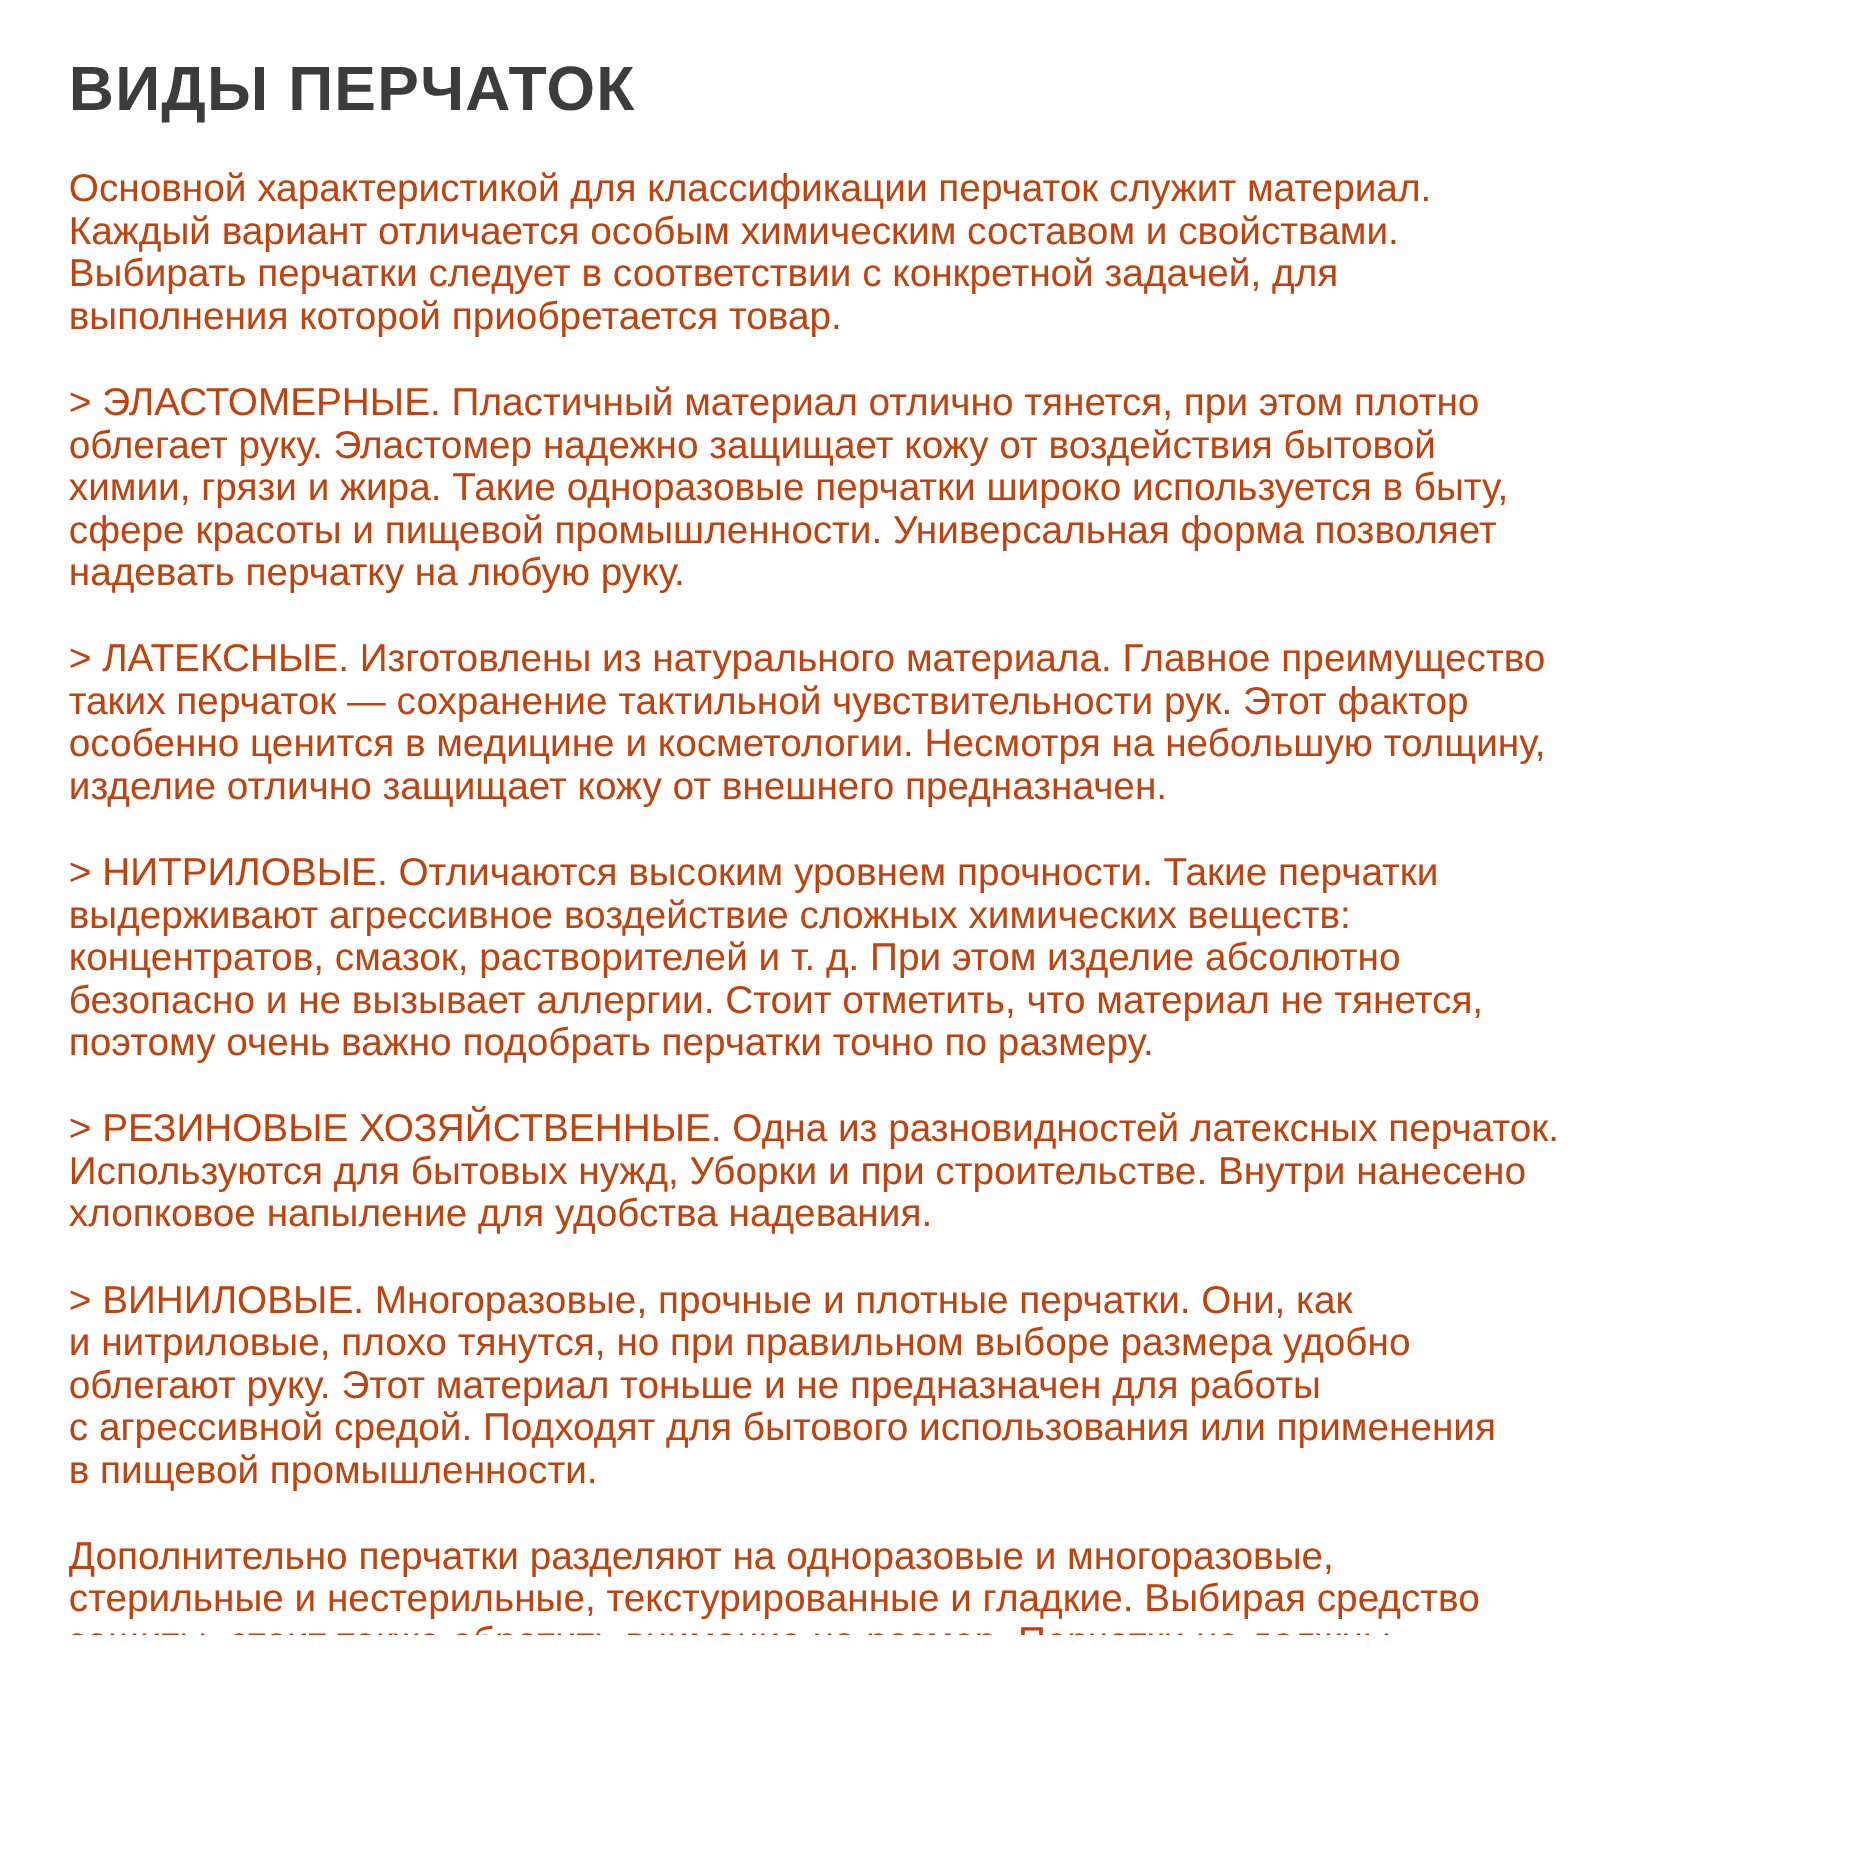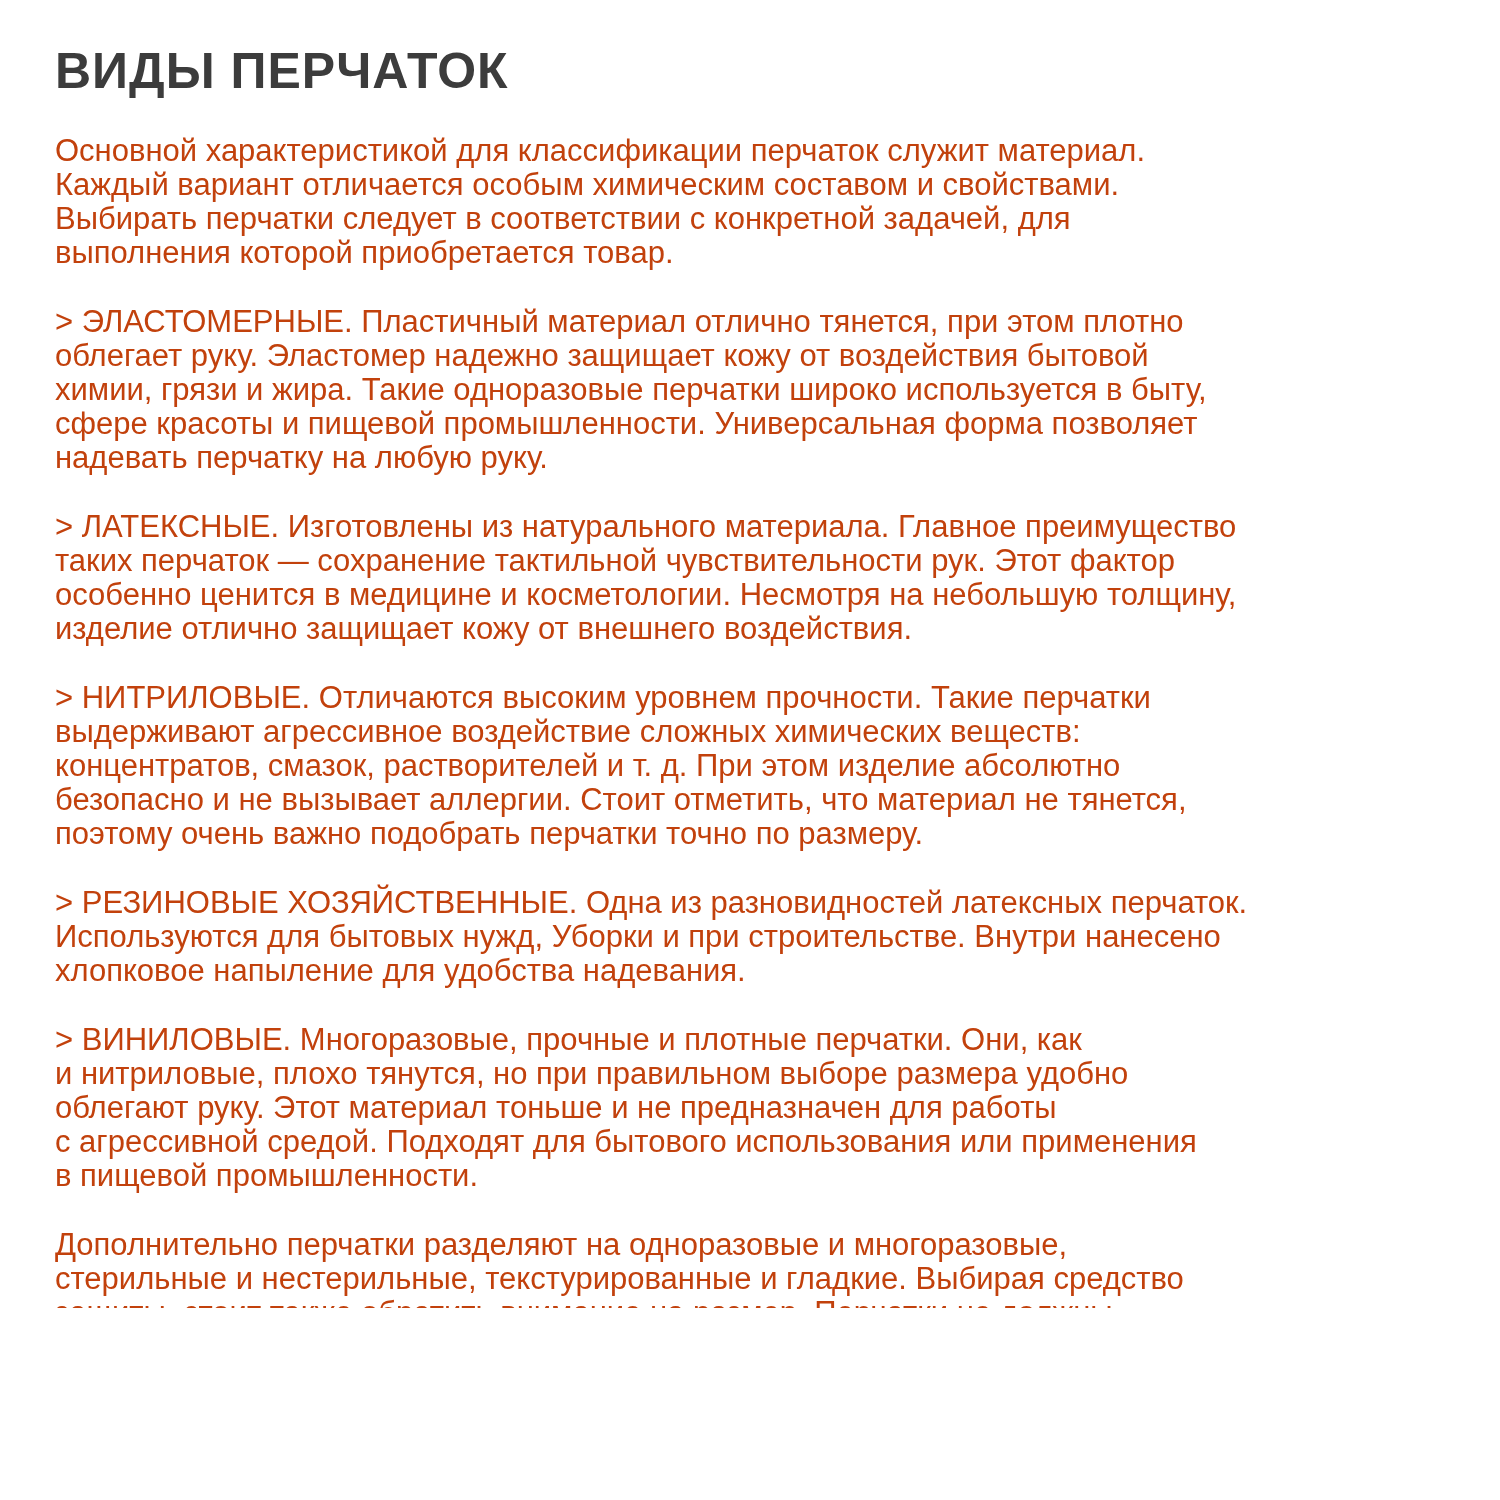--- a/index.html
+++ b/index.html
@@ -56,21 +56,21 @@
 
   <p class="body-par"><span class="sec-head">&gt; ЭЛАСТОМЕРНЫЕ.</span><span> Пластичный материал отлично тянется, при этом плотно
 облегает руку. Эластомер надежно защищает кожу от воздействия бытовой
 химии, грязи и жира. Такие одноразовые перчатки широко используется в быту,
 сфере красоты и пищевой промышленности. Универсальная форма позволяет
 надевать перчатку на любую руку.</span></p>
 
   <p class="body-par"><span class="sec-head">&gt; ЛАТЕКСНЫЕ.</span><span> Изготовлены из натурального материала. Главное преимущество
 таких перчаток — сохранение тактильной чувствительности рук. Этот фактор
 особенно ценится в медицине и косметологии. Несмотря на небольшую толщину,
-изделие отлично защищает кожу от внешнего воздействия.</span></p>
+изделие отлично защищает кожу от внешнего предназначен.</span></p>
 
   <p class="body-par"><span class="sec-head">&gt; НИТРИЛОВЫЕ.</span><span> Отличаются высоким уровнем прочности. Такие перчатки
 выдерживают агрессивное воздействие сложных химических веществ:
 концентратов, смазок, растворителей и т. д. При этом изделие абсолютно
 безопасно и не вызывает аллергии. Стоит отметить, что материал не тянется,
 поэтому очень важно подобрать перчатки точно по размеру.</span></p>
 
   <p class="body-par"><span class="sec-head">&gt; РЕЗИНОВЫЕ ХОЗЯЙСТВЕННЫЕ.</span><span> Одна из разновидностей латексных перчаток.
 Используются для бытовых нужд, Уборки и при строительстве. Внутри нанесено
 хлопковое напыление для удобства надевания.</span></p>

